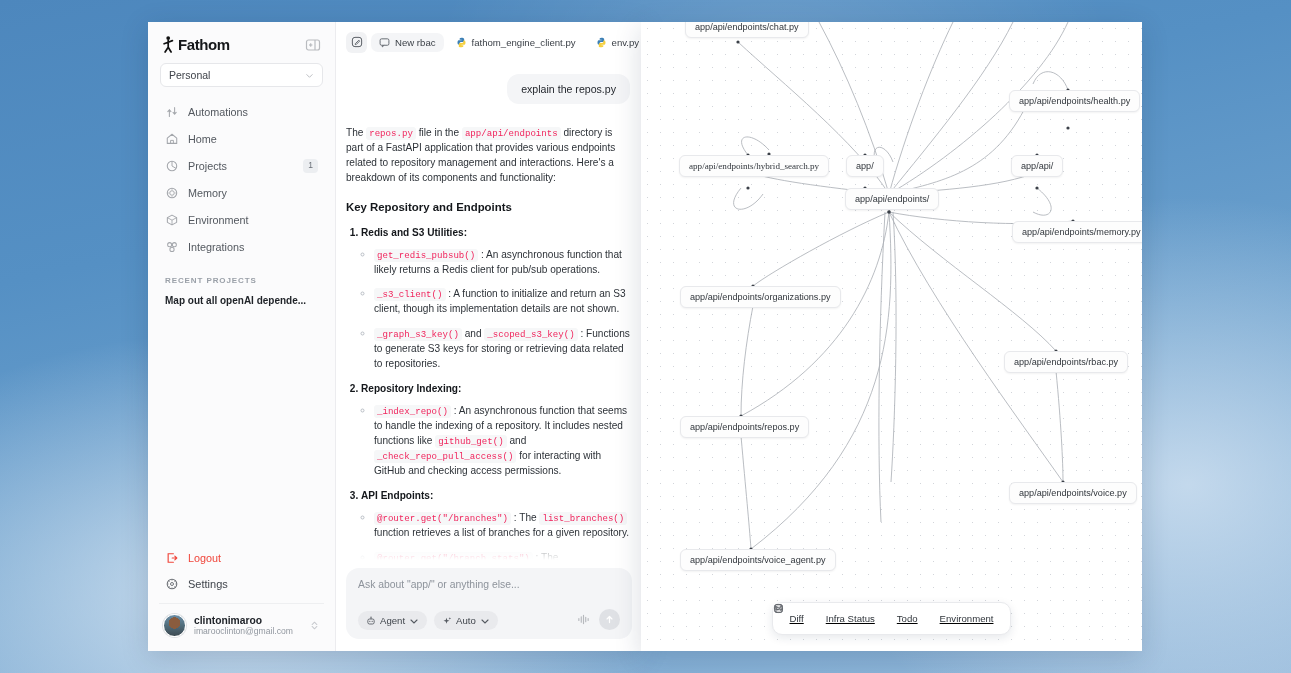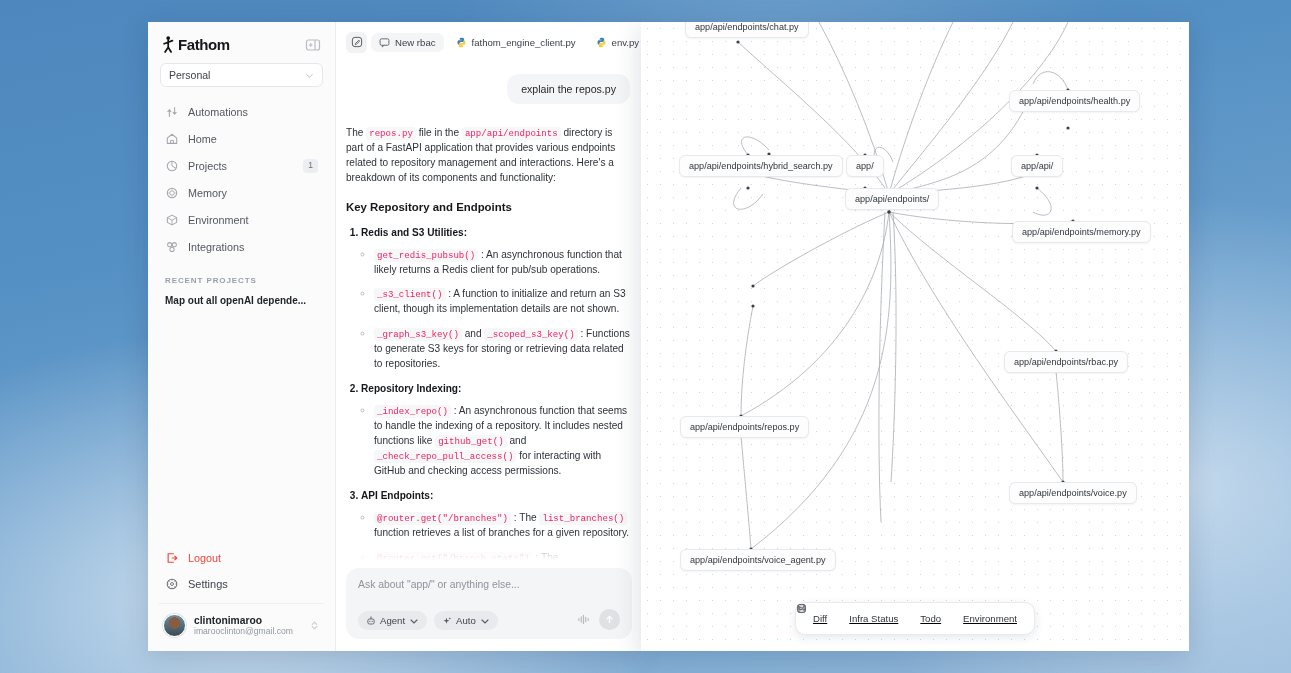--- a/index.html
+++ b/index.html
@@ -150,21 +150,21 @@
   .composer-right { margin-left:auto; display:flex; align-items:center; gap:9px; }
   .wave { width:13px; height:13px; opacity:.45; cursor:pointer; }
   .send {
     width:21px; height:21px; border-radius:50%; background:#dfe1e5;
     display:flex; align-items:center; justify-content:center; cursor:pointer;
   }
 
   
   .graph {
     position:absolute; left:641px; top:22px;
-    width:548px; height:629px;
+    width:501px; height:629px;
     background:#ffffff;
     background-image: radial-gradient(#d2d5da 0.85px, transparent 0.85px);
     background-size: 13px 13px;
     box-shadow: 0 6px 26px rgba(20,40,70,0.16);
     overflow:hidden;
     text-align:center;
   }
   .graph svg { position:absolute; inset:0; }
   .gnode {
     position:absolute;
@@ -475,25 +475,26 @@
         <circle cx="100" cy="414" r="1.6"></circle>
       <circle cx="422" cy="460" r="1.6"></circle>
         <circle cx="422" cy="480" r="1.6"></circle>
       <circle cx="110" cy="527" r="1.6"></circle>
         <circle cx="110" cy="547" r="1.6"></circle>
     </g>
   </svg>
 
   <div class="gnode" style="left:44px;  top:-6px;">app/api/endpoints/chat.py</div>
   <div class="gnode" style="left:368px; top:68px;">app/api/endpoints/health.py</div>
-  <div class="gnode" style="left:38px;  top:133px;">app/api/endpoints/hybrid_search.py</div>
+  <div class="gnode" style="left:38px;  top:133px;font-family:Liberation Serif, serif;">app/api/endpoints/hybrid_search.py</div>
   <div class="gnode" style="left:205px; top:133px;">app/</div>
   <div class="gnode" style="left:370px; top:133px;">app/api/</div>
   <div class="gnode" style="left:204px; top:166px;">app/api/endpoints/</div>
   <div class="gnode" style="left:371px; top:199px;">app/api/endpoints/memory.py</div>
+  <div class="gnode" style="left:39px;  top:264px;">app/api/endpoints/organizations.py</div>
   <div class="gnode" style="left:363px; top:329px;">app/api/endpoints/rbac.py</div>
   <div class="gnode" style="left:39px;  top:394px;">app/api/endpoints/repos.py</div>
   <div class="gnode" style="left:368px; top:460px;">app/api/endpoints/voice.py</div>
   <div class="gnode" style="left:39px;  top:527px;">app/api/endpoints/voice_agent.py</div>
 
   <div class="gtoolbar">
     <div class="gbtn">
       <svg viewBox="0 0 14 14">
         <path d="M4 11.5 V4.5 M4 4.5 L2.4 6.3 M4 4.5 L5.6 6.3" fill="none" stroke="#4a4f56" stroke-width="1.2" stroke-linecap="round"></path>
         <path d="M10 2.5 V9.5 M10 9.5 L8.4 7.7 M10 9.5 L11.6 7.7" fill="none" stroke="#4a4f56" stroke-width="1.2" stroke-linecap="round"></path>

